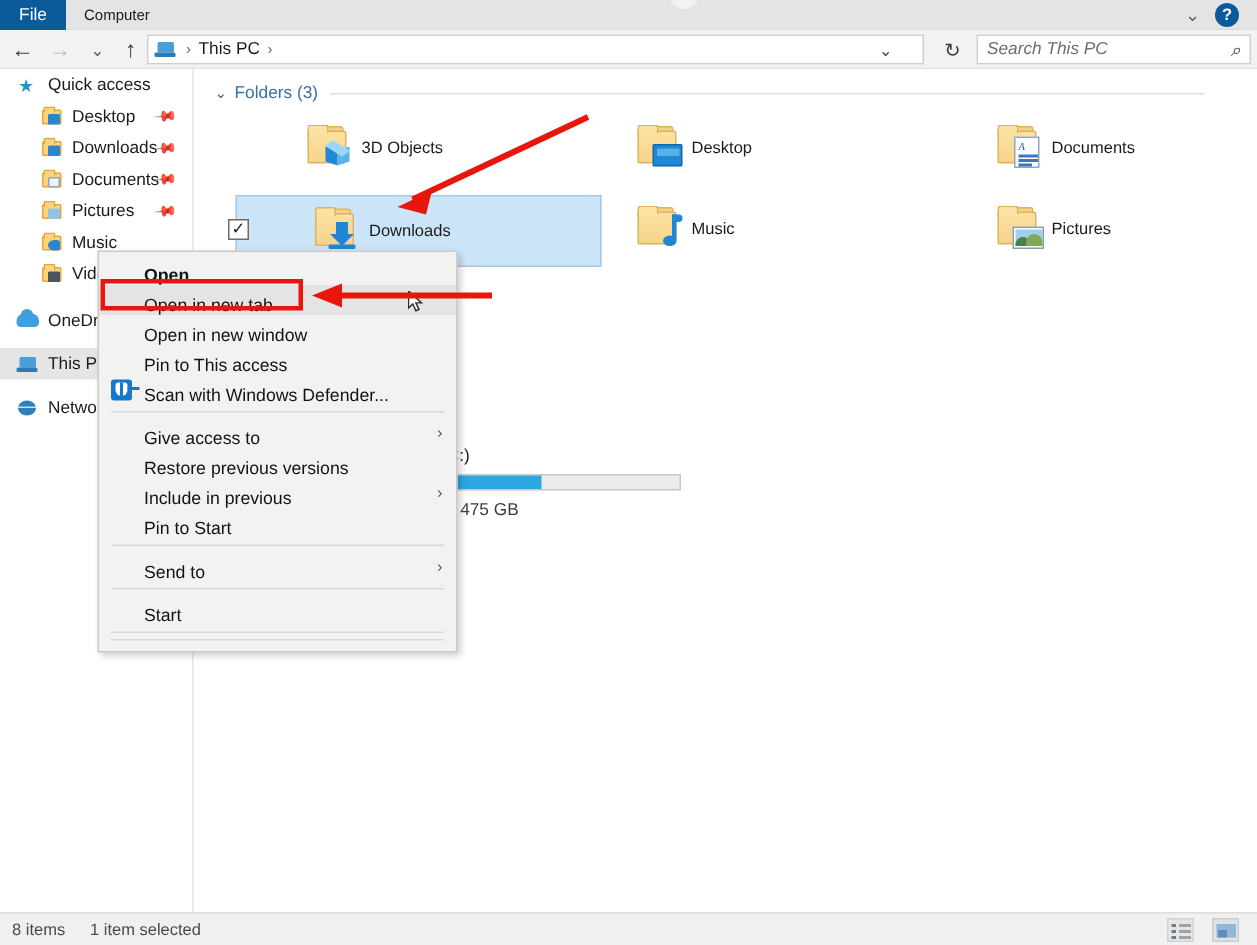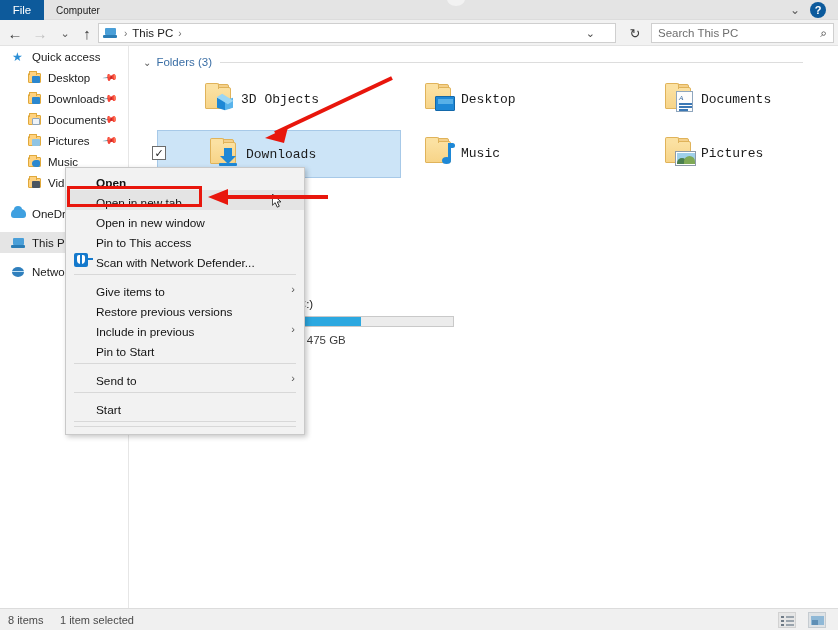--- a/index.html
+++ b/index.html
@@ -98,21 +98,21 @@
   .pc-icon i:nth-child(2) { left: 0px; top: 8px; width: 14px; height: 3px; background: #2b7cb5; border-radius: 1px; }
 
   .refresh-btn {
     position: absolute; left: 625px; top: 3px; width: 20px; height: 20px;
     display: flex; align-items: center; justify-content: center;
     font-size: 13px; color: #3d3d3d; cursor: default;
   }
   .searchbox {
     position: absolute; left: 651px; top: 3px; width: 183px; height: 20px;
     background: #ffffff; border: 1px solid #cfcfcf;
-    display: flex; align-items: center;
+    display: flex; align-items: center; font-style: italic;
   }
   .search-ph {
     font-size: 11.5px; color: #6e6e6e; padding-left: 6px; flex: 1;
     white-space: nowrap; overflow: hidden;
   }
   .search-ico { padding-right: 6px; color: #3d3d3d; font-size: 12px; }
 
   
   .sidebar {
     position: absolute; left: 0; top: 46px; width: 128px; height: 562px;
@@ -209,21 +209,21 @@
     position: absolute;
     width: 210px; height: 46px;
     display: flex; align-items: center;
     cursor: default;
   }
   .tile.selected { background: #cce4f7; border: 1px solid #a7c9e8; }
   .tile-ico {
     width: 44px; min-width: 44px; height: 40px; position: relative;
   }
   .tile-label {
-    font-size: 13px; color: #1b1b1b; white-space: nowrap; font-family: Liberation Mono, monospace;
+    font-size: 11px; color: #1b1b1b; white-space: nowrap;
   }
 
   
   .folder {
     position: absolute; left: 8px; top: 8px;
     width: 26px; height: 22px;
     background: linear-gradient(180deg,#fbe1a2 0%,#f7d488 100%);
     border: 1px solid #e0b35a; border-radius: 1px 2px 2px 1px;
   }
   .folder::before {
@@ -614,27 +614,27 @@
     </div>
 
     <div class="ctx-item">
       <span>Pin to This access</span>
     </div>
 
     <div class="ctx-item">
       <span class="defender-ico">
           <span class="defender-cross"></span>
         </span>
-      <span>Scan with Network Defender...</span>
+      <span>Scan with Windows Defender...</span>
     </div>
 
     <div class="ctx-sep"></div>
 
     <div class="ctx-item">
-      <span>Give items to</span>
+      <span>Give access to</span>
       <span class="ctx-arrow">›</span>
     </div>
 
     <div class="ctx-item">
       <span>Restore previous versions</span>
     </div>
 
     <div class="ctx-item">
       <span>Include in previous</span>
       <span class="ctx-arrow">›</span>

